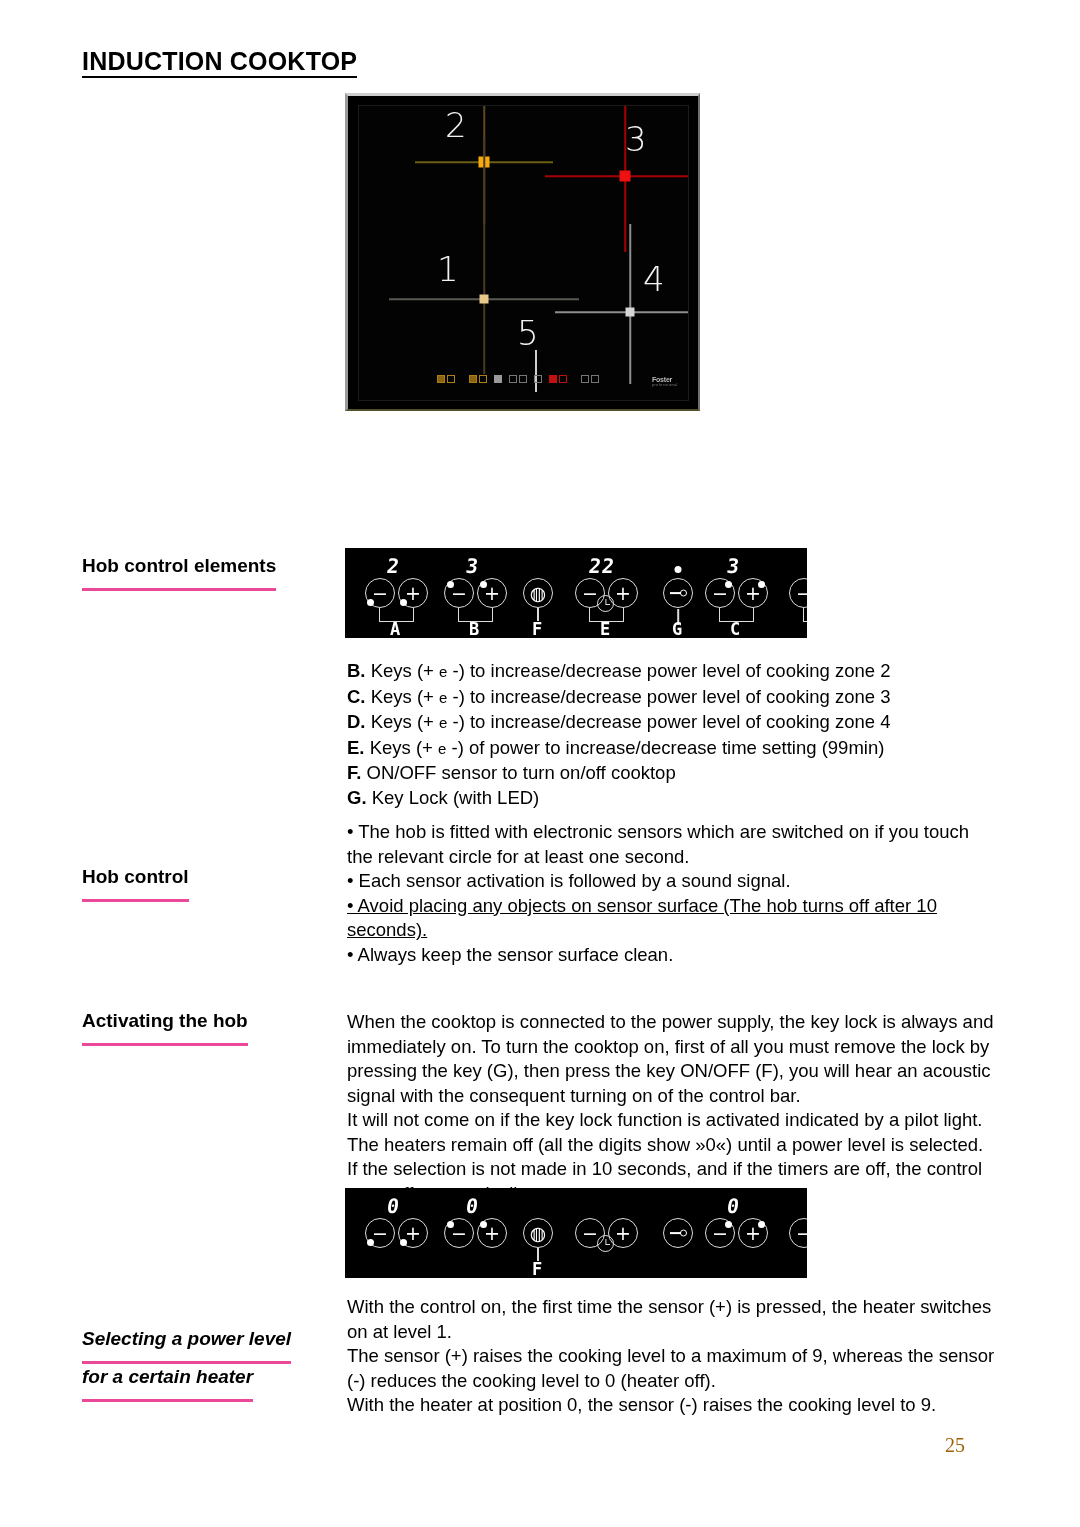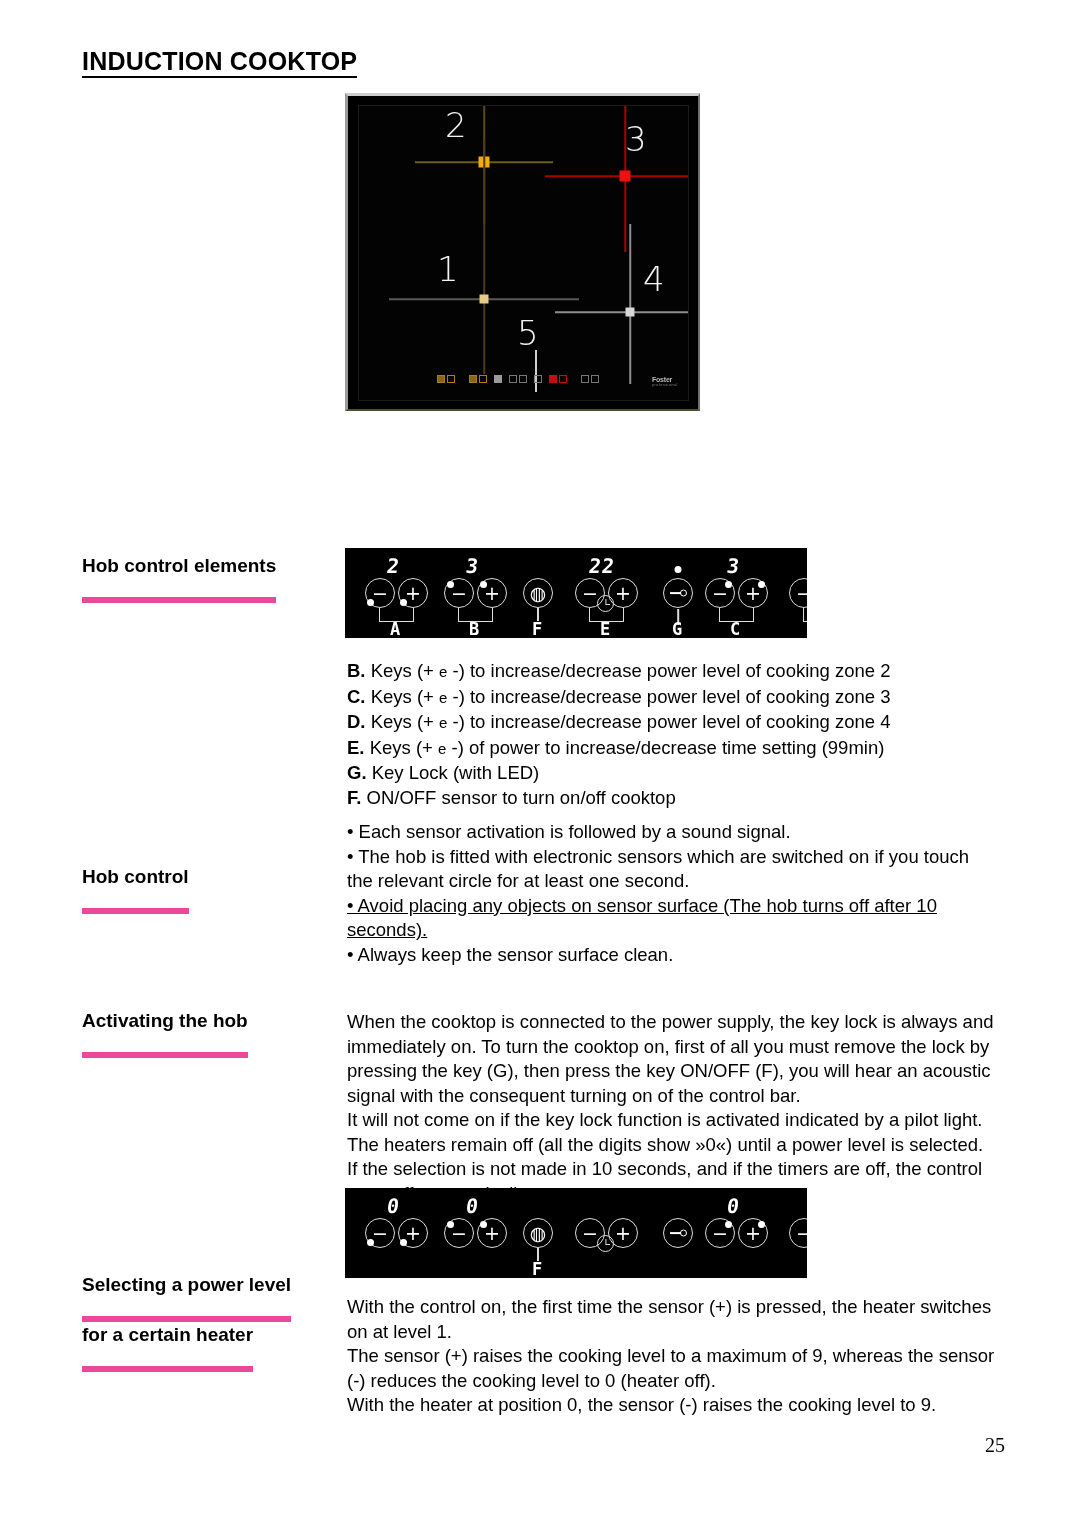--- a/index.html
+++ b/index.html
@@ -176,28 +176,28 @@
 
   
   .sec-head {
     position: absolute;
     left: 82px;
     font-size: 19px;
     font-weight: bold;
     line-height: 25px;
   }
   .sec-head span {
-    border-bottom: 6px solid #ec4899;
+    border-bottom: 3px solid #ec4899;
     display: inline-block;
-    padding-bottom: 19px;
+    padding-bottom: 10px;
   }
   #head-elements { top: 553px; }
   #head-hobcontrol { top: 820px; margin-top: 44px; }
   #head-activating { top: 1008px; }
-  #head-selecting { top: 1272px; }
+  #head-selecting { top: 1326px; font-style: italic; }
 
   
   .ctrl-diagram {
     position: absolute;
     background: #000;
     overflow: hidden;
   }
   #diagram-1 { left: 345px; top: 548px; width: 462px; height: 90px; }
   #diagram-2 { left: 345px; top: 1188px; width: 462px; height: 90px; }
 
@@ -343,22 +343,21 @@
 
   #para-activating { top: 1010px; }
   #para-selecting { top: 1295px; }
 
   .page-num {
     position: absolute;
     left: 945px;
     top: 1434px;
     font-family: "Liberation Serif", serif;
     font-size: 20px;
-    color: #000000;
-    margin-left: 40px;
+    color: #a16207;
   }
 </style>
 </head>
 <body>
 
 <div class="page">
 
   <div class="doc-title">INDUCTION COOKTOP</div>
 
   <div class="cooktop-figure">
@@ -550,36 +549,36 @@
     </div>
     <div>
       <b>D.</b>
       <span>Keys (+ </span><span class="small-e">e</span><span> -) to increase/decrease power level of cooking zone 4</span>
     </div>
     <div>
       <b>E.</b>
       <span>Keys (+ </span><span class="small-e">e</span><span> -) of power to increase/decrease time setting (99min)</span>
     </div>
     <div>
+      <b>F.</b>
+      <span>ON/OFF sensor to turn on/off cooktop</span>
+    </div>
+    <div>
       <b>G.</b>
       <span>Key Lock (with LED)</span>
     </div>
-    <div>
-      <b>F.</b>
-      <span>ON/OFF sensor to turn on/off cooktop</span>
-    </div>
   </div>
 
   <div class="sec-head" id="head-hobcontrol">
     <span>Hob control</span>
   </div>
 
   <div class="body-text" id="bullets-hobcontrol">
+    <div>• The hob is fitted with electronic sensors which are switched on if you touch the relevant circle for at least one second.</div>
     <div>• Each sensor activation is followed by a sound signal.</div>
-    <div>• The hob is fitted with electronic sensors which are switched on if you touch the relevant circle for at least one second.</div>
     <div class="u">• Avoid placing any objects on sensor surface (The hob turns off after 10 seconds).</div>
     <div>• Always keep the sensor surface clean.</div>
   </div>
 
   <div class="sec-head" id="head-activating">
     <span>Activating the hob</span>
   </div>
 
   <div class="body-text" id="para-activating">
     <div>When the cooktop is connected to the power supply, the key lock is always and immediately on. To turn the cooktop on, first of all you must remove the lock by pressing the key (G), then press the key ON/OFF (F), you will hear an acoustic signal with the consequent turning on of the control bar.</div>

